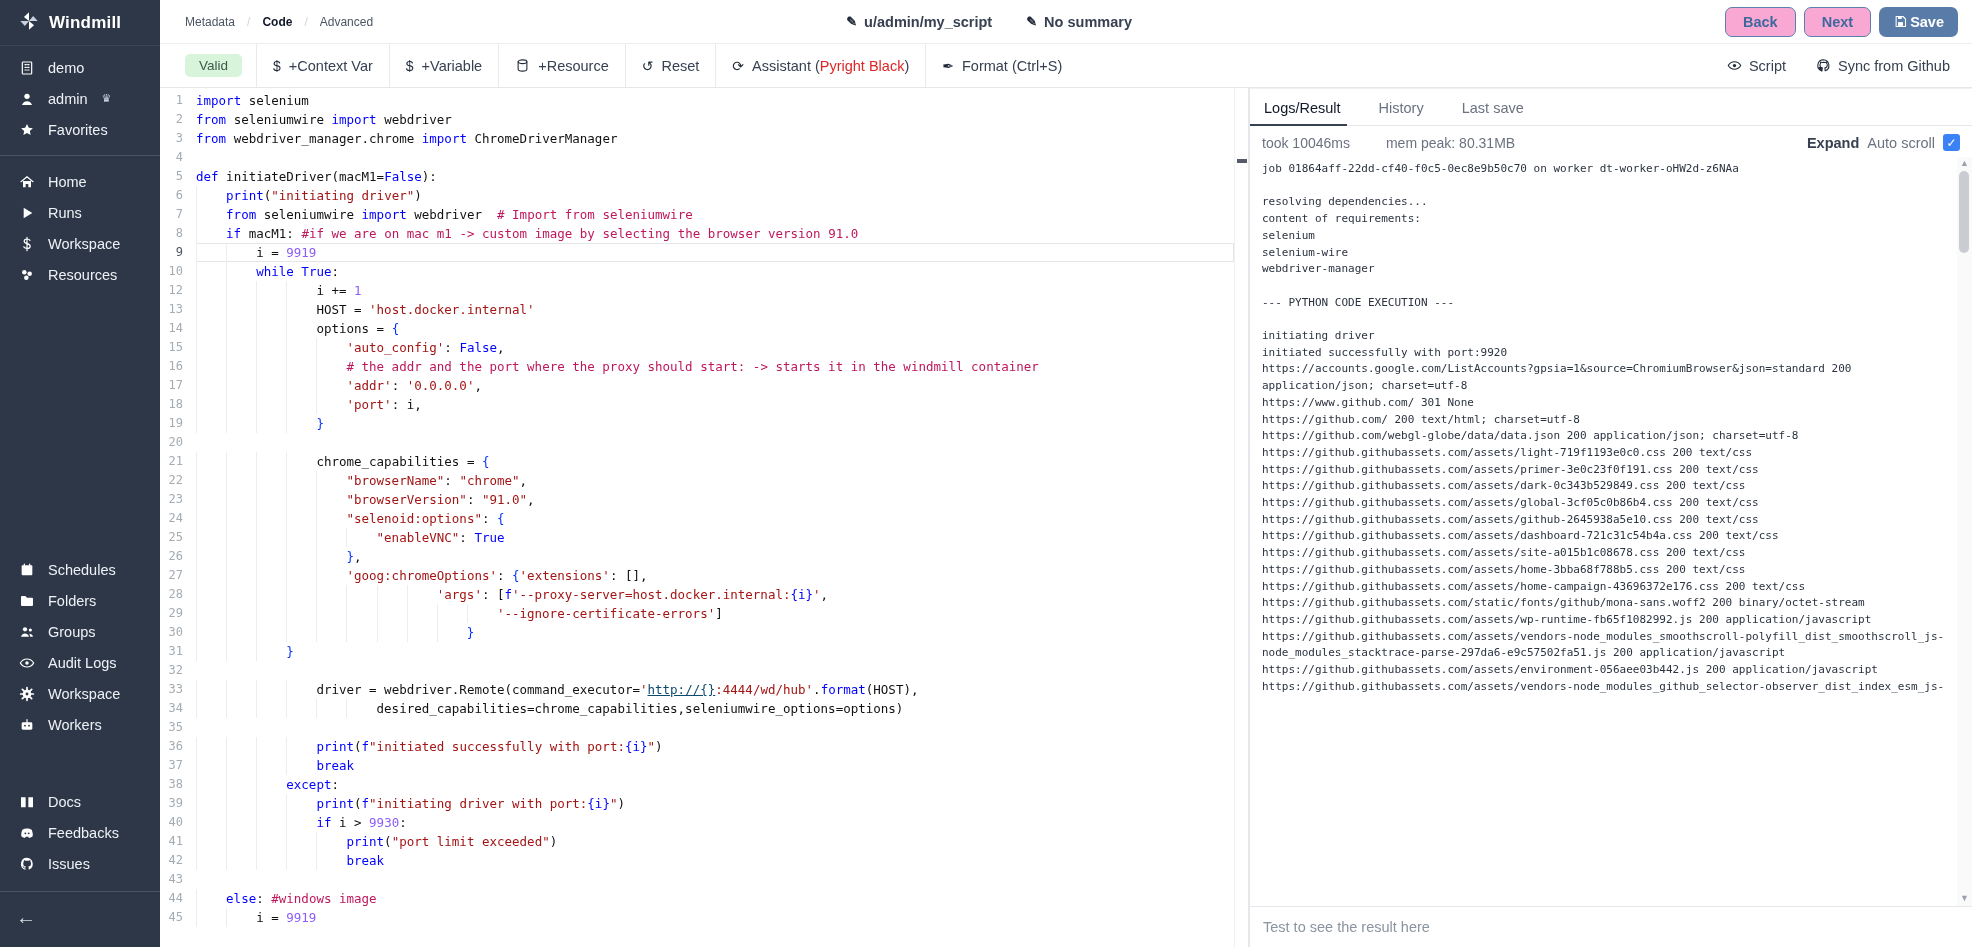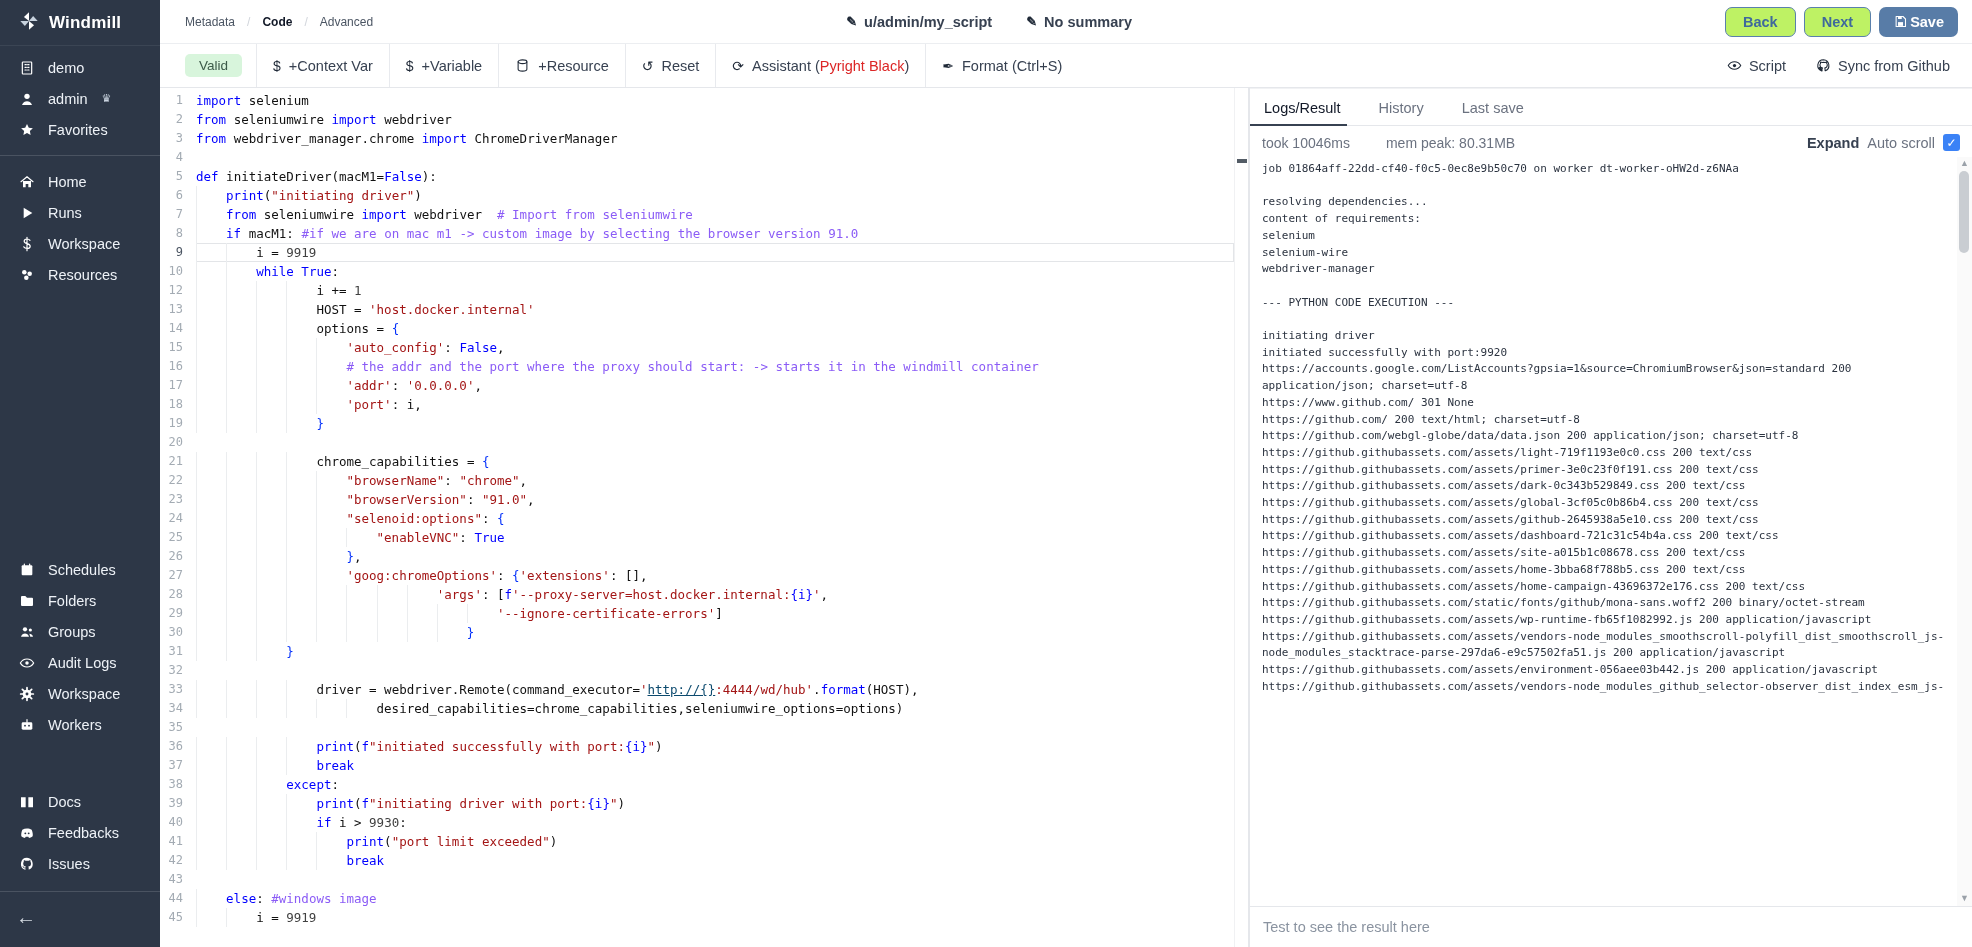--- a/index.html
+++ b/index.html
@@ -30,21 +30,21 @@
   
   .header { height:44px; border-bottom:1px solid #eceef1; display:flex; align-items:center; padding:0 14px 0 25px; background:#fff; }
   .bc { display:flex; align-items:center; gap:12px; font-size:12px; }
   .bc .tab { color:#4b5563; cursor:pointer; }
   .bc .tab.active { color:#111827; font-weight:700; }
   .bc .slash { color:#d1d5db; }
   .path-zone { display:flex; align-items:center; gap:34px; margin-left:auto; margin-right:auto; transform:translateX(-60px); }
   .path-item { display:flex; align-items:center; gap:7px; font-size:14.5px; color:#374151; font-weight:600; cursor:pointer; }
   .pencil { font-size:13px; color:#1f2937; }
   .hdr-buttons { display:flex; align-items:center; gap:8px; }
-  .btn-outline { border:1px solid #5a80ac; color:#3f699c; background:#bef264; border-radius:7px; height:30px; padding:0 17px; font-size:14.5px; font-weight:700; cursor:pointer; font-family:inherit; }
+  .btn-outline { border:1px solid #5a80ac; color:#3f699c; background:#f9a8d4; border-radius:7px; height:30px; padding:0 17px; font-size:14.5px; font-weight:700; cursor:pointer; font-family:inherit; }
   .btn-save { border:none; background:#587ca7; color:#fff; border-radius:7px; height:30px; padding:0 14px; font-size:14.5px; font-weight:700; display:flex; align-items:center; gap:2px; cursor:pointer; font-family:inherit; }
 
   
   .toolbar { height:44px; border-bottom:1px solid #e5e7eb; display:flex; align-items:stretch; background:#fff; padding-left:25px; }
   .valid-pill { align-self:center; background:#d8f5dc; color:#3c5a49; border-radius:5px; padding:4px 14px; font-size:13.5px; font-weight:500; margin-right:14px; }
   .tb-item { display:flex; align-items:center; gap:8px; padding:0 16px; font-size:14.5px; color:#374151; border-left:1px solid #e8eaee; cursor:pointer; white-space:nowrap; }
   .tb-item:last-of-type { border-right:1px solid #e8eaee; }
   .tb-ic { font-size:14px; color:#1f2937; }
   .accent-red { color:#dc2626; }
   .tb-right { margin-left:auto; display:flex; align-items:center; gap:30px; padding-right:22px; }
@@ -57,22 +57,22 @@
   .editor { flex:1; position:relative; overflow:hidden; background:#fff; border-right:2px solid #e5e7eb; }
   .code-scroll { position:absolute; inset:0 14px 0 0; overflow:hidden; padding-top:3px; }
   .code-row { display:flex; height:19px; line-height:19px; font-family:"DejaVu Sans Mono", monospace; font-size:12.5px; }
   .gutter { flex:0 0 36px; text-align:right; padding-right:13px; color:#a3abb3; font-size:12px; user-select:none; }
   .gutter.active { color:#4b5563; }
   .code-content { flex:1; white-space:pre; color:#111; }
   .code-content.current { box-shadow:inset 0 0 0 1px #e3e5e8; }
   .ig { display:inline-block; width:4ch; height:19px; box-shadow:inset 1px 0 0 #ebedef; vertical-align:top; }
   .tk-kw { color:#0000ff; }
   .tk-str { color:#a31515; }
-  .tk-com { color:#8b5cf6; }
-  .tk-num { color:#404040; }
+  .tk-com { color:#be185d; }
+  .tk-num { color:#8b5cf6; }
   .tk-br { color:#0431fa; }
   .tk-pl { color:#111; }
   .tk-lnk { color:#0c4a6e; text-decoration:underline; }
   .overview-ruler { position:absolute; top:0; right:0; bottom:0; width:14px; border-left:1px solid #f0f1f3; background:#fff; }
   .ruler-mark { position:absolute; top:71px; left:2px; width:10px; height:4px; background:#535c66; }
 
   
   .rpanel { flex:0 0 722px; width:722px; display:flex; flex-direction:column; background:#fff; min-height:0; }
   .inputs-section { height:220px; padding:5px 6px; }
   .test-btn { width:100%; height:27px; background:#587ca7; border:none; border-radius:5px; color:#fff; display:flex; align-items:center; justify-content:center; gap:12px; cursor:pointer; font-family:inherit; }

